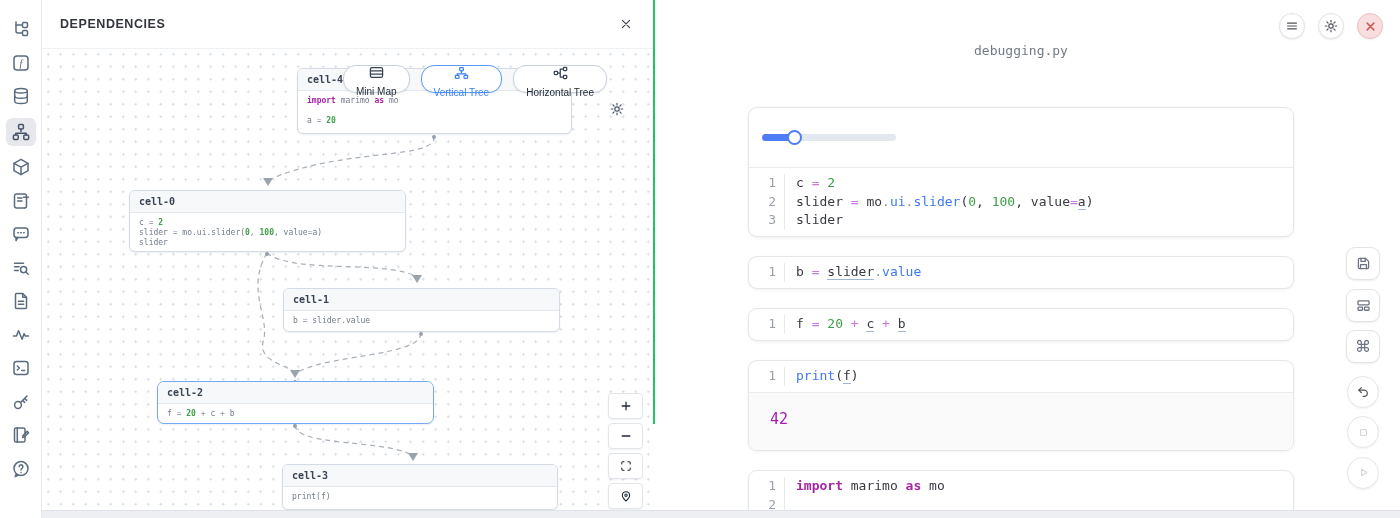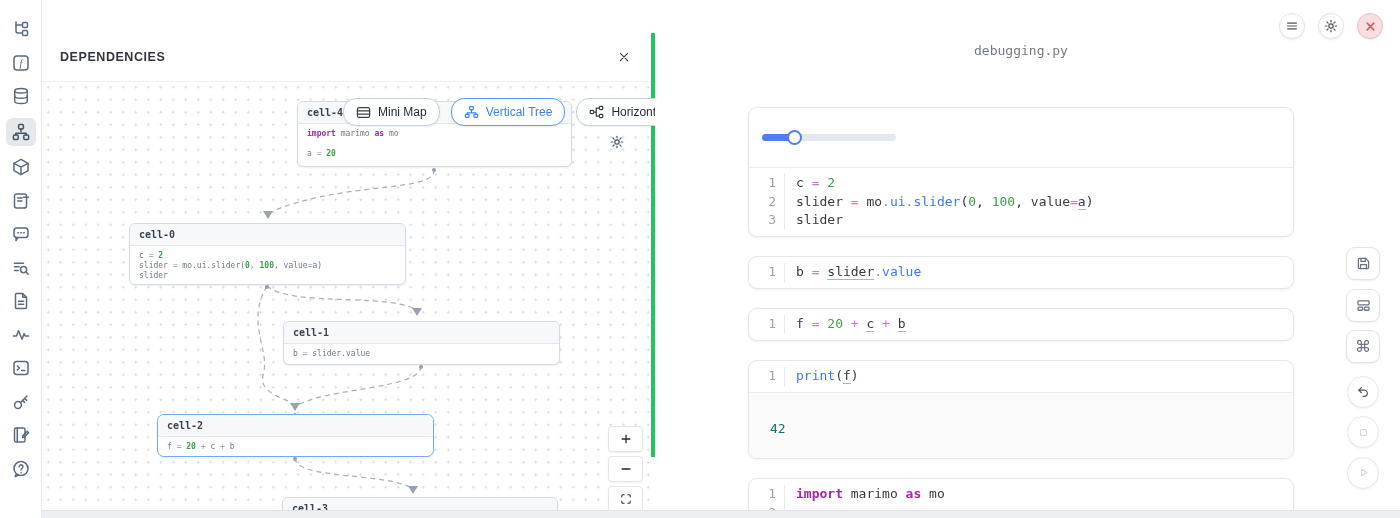--- a/index.html
+++ b/index.html
@@ -13,21 +13,21 @@
         padding-top:17px;gap:9.5px;box-sizing:border-box;}
   .rail-item{width:30px;height:24px;display:flex;align-items:center;justify-content:center;
         border-radius:6px;color:#5b6b7e;cursor:pointer;flex:none;}
   .rail-item.active{background:#e6e8eb;color:#475569;height:28px;}
   .icon{display:inline-flex;align-items:center;justify-content:center;}
   .icon svg{display:block;}
   .icon svg .st{stroke:currentColor;fill:none;stroke-width:1.5;stroke-linecap:round;stroke-linejoin:round;}
 
   
   .panel{position:absolute;left:42px;top:0;width:613px;height:424px;background:#fff;
-         border-right:4px solid #22c55e;box-sizing:border-box;margin-top:33px;}
+         border-right:2px solid #22c55e;box-sizing:border-box;}
   .panel-header{position:relative;height:48px;border-bottom:1px solid #eef1f4;display:flex;align-items:center;}
   .panel-title{margin-left:18px;font-size:12.5px;font-weight:700;letter-spacing:.045em;color:#33363c;}
   .panel-close{position:absolute;right:17px;top:14px;width:20px;height:20px;display:flex;align-items:center;
          justify-content:center;color:#3f4550;cursor:pointer;}
   .graph{position:absolute;left:0;top:48px;width:613px;height:470px;overflow:hidden;
          background-image:radial-gradient(#d9dde3 1px,transparent 1.3px);background-size:12.5px 12.5px;}
   .edges{position:absolute;left:0;top:0;z-index:1;}
 
   .gnode{position:absolute;z-index:2;background:#fff;border:1px solid #d4dbe4;border-radius:6px;
          box-shadow:0 1px 2px rgba(16,24,40,.07);overflow:hidden;box-sizing:border-box;}
@@ -36,22 +36,22 @@
          color:#3b4454;font-family:"DejaVu Sans Mono",monospace;}
   .gnode-b{padding:5px 9px;font-family:"DejaVu Sans Mono",monospace;font-size:8px;line-height:10px;
          color:#70798a;white-space:pre;}
   .gnode .c-var,.gnode .c-pun,.gnode .c-prop,.gnode .c-fn,.gnode .c-und{color:#70798a;border:none;}
   .gnode .c-op{color:#8b92a0;}
   .gnode .c-kw{color:#a626a4;font-weight:700;}
   .gnode .c-num{color:#3d9f47;font-weight:700;}
 
   .views{position:absolute;left:301px;top:17px;z-index:3;display:flex;gap:11px;}
   .view-btn{display:flex;align-items:center;gap:7px;background:#fff;border:1px solid #c9d2dc;border-radius:13px;
-         padding:0 12px;height:26px;font-size:12px;font-weight:500;color:#1f2937;cursor:pointer;
-         box-shadow:0 1px 2px rgba(16,24,40,.08);white-space:nowrap;}
+         padding:0 12px;height:26px;font-size:10px;font-weight:500;color:#1f2937;cursor:pointer;
+         box-shadow:0 1px 2px rgba(16,24,40,.08);white-space:nowrap;flex-direction:column;}
   .view-btn.active{border:1.5px solid #5b9bf8;color:#3b82f6;text-align:right;}
   .view-btn.active .icon{color:#3b82f6;}
   .view-btn .icon{color:#374151;}
 
   .graph-gear{position:absolute;left:567px;top:53px;z-index:3;color:#475569;cursor:pointer;}
 
   .zoomctl{position:absolute;left:566px;top:345px;z-index:3;display:flex;flex-direction:column;gap:4px;}
   .zoom-btn{width:33px;height:24px;background:#fff;border:1px solid #e2e6eb;border-radius:4px;
          box-shadow:0 1px 2px rgba(16,24,40,.06);display:flex;align-items:center;justify-content:center;
          color:#1f2937;cursor:pointer;font-size:15px;font-weight:600;}
@@ -73,22 +73,22 @@
   .crow{display:flex;font-family:"DejaVu Sans Mono",monospace;font-size:13px;line-height:18.5px;}
   .ln{flex:none;width:27px;text-align:right;padding-right:8px;color:#9aa1ad;border-right:1px solid #e8eaee;}
   .ccode{padding-left:11px;white-space:pre;color:#383a42;}
   .c-kw{color:#a626a4;font-weight:700;}
   .c-op{color:#c678dd;}
   .c-num{color:#3d9f47;}
   .c-prop,.c-fn{color:#4078f2;}
   .c-var{color:#383a42;}
   .c-pun{color:#8b919c;}
   .c-und{color:#383a42;border-bottom:1.5px solid #9fb6d4;}
-  .cell-output{background:#fafafa;border-top:1px solid #ececee;padding:28px 12px 22px 21px;
-         font-family:"DejaVu Sans Mono",monospace;font-size:13px;color:#0f766e;}
+  .cell-output{background:#fafafa;border-top:1px solid #ececee;padding:17px 12px 22px 21px;
+         font-family:"DejaVu Sans Mono",monospace;font-size:15px;color:#a21caf;}
 
   
   .top-actions{position:absolute;right:17px;top:13px;display:flex;gap:13px;}
   .circle-btn{width:26px;height:26px;border-radius:50%;background:#fff;border:1px solid #e4e4e7;
          box-shadow:0 1px 2px rgba(0,0,0,.08);display:flex;align-items:center;justify-content:center;
          color:#52525b;cursor:pointer;box-sizing:border-box;}
   .circle-btn.danger{background:#f8dede;border-color:#f0c0c4;color:#d25757;}
 
   
   .actions{position:absolute;right:20px;top:247px;display:flex;flex-direction:column;align-items:center;gap:8.5px;}

